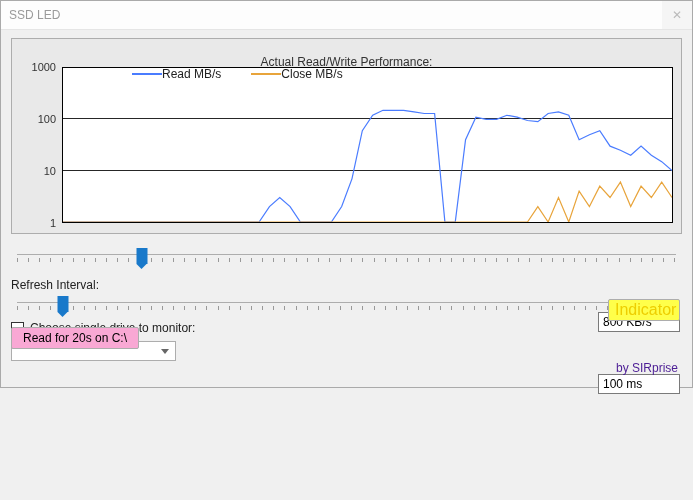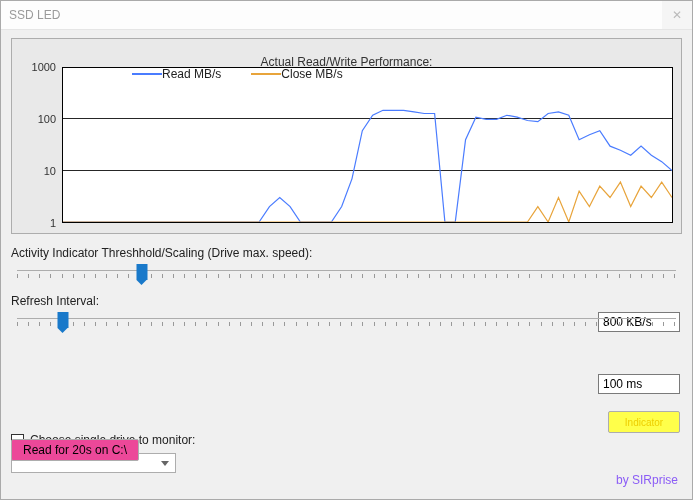--- a/index.html
+++ b/index.html
@@ -8,21 +8,21 @@
     font-family: "Segoe UI", Tahoma, Arial, sans-serif;
     font-size: 12px;
     background: #f0f0f0;
     color: #222;
     width: 693px;
     height: 500px;
     overflow: hidden;
   }
   .window {
     width: 693px;
-    height: 500px;
+    height: 388px;
     background: #f0f0f0;
     position: relative;
     border: 1px solid #aaa;
     box-sizing: border-box;
   }
   .titlebar {
     height: 28px;
     background: #fdfdfd;
     border-bottom: 1px solid #e5e5e5;
     display: flex;
@@ -203,21 +203,21 @@
     right: 6px; top: 7px;
     border-left: 4px solid transparent;
     border-right: 4px solid transparent;
     border-top: 5px solid #666;
   }
 
   .btn {
     min-width: 72px;
     height: 22px;
     border: 1px solid #adadad;
-    background: #ec4899;
+    background: #f9a8d4;
     font-family: inherit;
     font-size: 12px;
     border-radius: 2px;
     cursor: default;
   }
 
   .btn-row-left {
     position: absolute;
     left: 10px; bottom: 38px;
   }
@@ -227,29 +227,29 @@
     position: absolute;
     right: 12px; bottom: 38px;
     display: flex; gap: 6px;
   }
   .indicator-btn {
     position: absolute;
     right: 12px; bottom: 66px;
     width: 72px; height: 22px;
     background: #ffff4a;
     border: 1px solid #adadad;
-    font-size: 10px;
+    font-size: 16px;
     color: #eece00;
   }
 
   .by-label {
     position: absolute;
     right: 14px; bottom: 12px;
     font-size: 12px;
-    color: #8b5cf6;
+    color: #4c1d95;
   }
 </style>
 </head>
 <body>
 
 <div class="window">
 
   <div class="titlebar">
     <span>SSD LED</span>
     <div class="title-close">
@@ -285,21 +285,20 @@
           <div class="gridline g100"></div>
           <svg class="series" id="series-svg" viewBox="0 0 100 100" preserveAspectRatio="none">
           <polyline points="0.00,100.00 1.69,100.00 3.39,100.00 5.08,100.00 6.78,100.00 8.47,100.00 10.17,100.00 11.86,100.00 13.56,100.00 15.25,100.00 16.95,100.00 18.64,100.00 20.34,100.00 22.03,100.00 23.73,100.00 25.42,100.00 27.12,100.00 28.81,100.00 30.51,100.00 32.20,100.00 33.90,89.97 35.59,84.10 37.29,89.97 38.98,100.00 40.68,100.00 42.37,100.00 44.07,100.00 45.76,89.97 47.46,71.83 49.15,40.73 50.85,30.69 52.54,27.46 54.24,27.46 55.93,27.46 57.63,28.46 59.32,29.54 61.02,29.54 62.71,100.00 64.41,100.00 66.10,46.60 67.80,31.95 69.49,33.33 71.19,33.33 72.88,30.69 74.58,31.95 76.27,34.08 77.97,34.86 79.66,29.54 81.36,28.46 83.05,30.69 84.75,46.60 86.44,43.37 88.14,40.73 89.83,50.76 91.53,53.40 93.22,56.63 94.92,50.76 96.61,56.63 98.31,60.80 100.00,66.67" fill="none" stroke="#4a7cff" stroke-width="1.2" vector-effect="non-scaling-stroke"></polyline>
               <polyline points="0.00,100.00 1.69,100.00 3.39,100.00 5.08,100.00 6.78,100.00 8.47,100.00 10.17,100.00 11.86,100.00 13.56,100.00 15.25,100.00 16.95,100.00 18.64,100.00 20.34,100.00 22.03,100.00 23.73,100.00 25.42,100.00 27.12,100.00 28.81,100.00 30.51,100.00 32.20,100.00 33.90,100.00 35.59,100.00 37.29,100.00 38.98,100.00 40.68,100.00 42.37,100.00 44.07,100.00 45.76,100.00 47.46,100.00 49.15,100.00 50.85,100.00 52.54,100.00 54.24,100.00 55.93,100.00 57.63,100.00 59.32,100.00 61.02,100.00 62.71,100.00 64.41,100.00 66.10,100.00 67.80,100.00 69.49,100.00 71.19,100.00 72.88,100.00 74.58,100.00 76.27,100.00 77.97,89.97 79.66,100.00 81.36,84.10 83.05,100.00 84.75,79.93 86.44,89.97 88.14,76.70 89.83,84.10 91.53,74.06 93.22,89.97 94.92,76.70 96.61,84.10 98.31,74.06 100.00,84.10" fill="none" stroke="#e8a43b" stroke-width="1.2" vector-effect="non-scaling-stroke"></polyline>
             </svg>
         </div>
       </div>
     </div>
 
     <div class="section">
-      <div class="section-label">Activity Indicator Threshhold/Scaling (Drive max. speed):</div>
       <div class="slider-track">
         <div class="slider-line"></div>
         <div class="slider-tick-row" id="ticks-threshold">
             <div class="slider-tick"></div>
             <div class="slider-tick"></div>
             <div class="slider-tick"></div>
             <div class="slider-tick"></div>
             <div class="slider-tick"></div>
             <div class="slider-tick"></div>
             <div class="slider-tick"></div>

